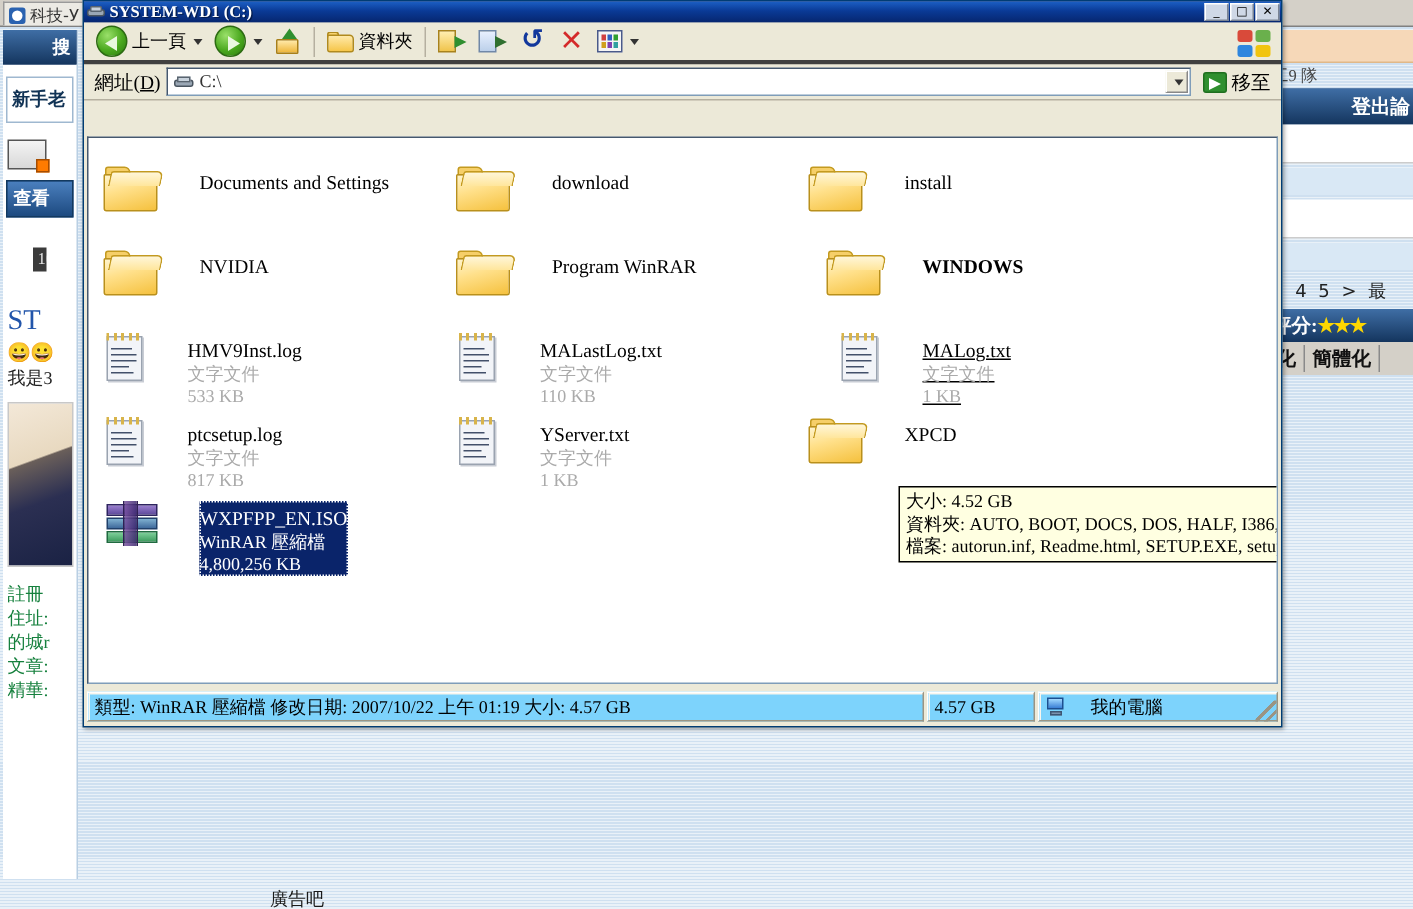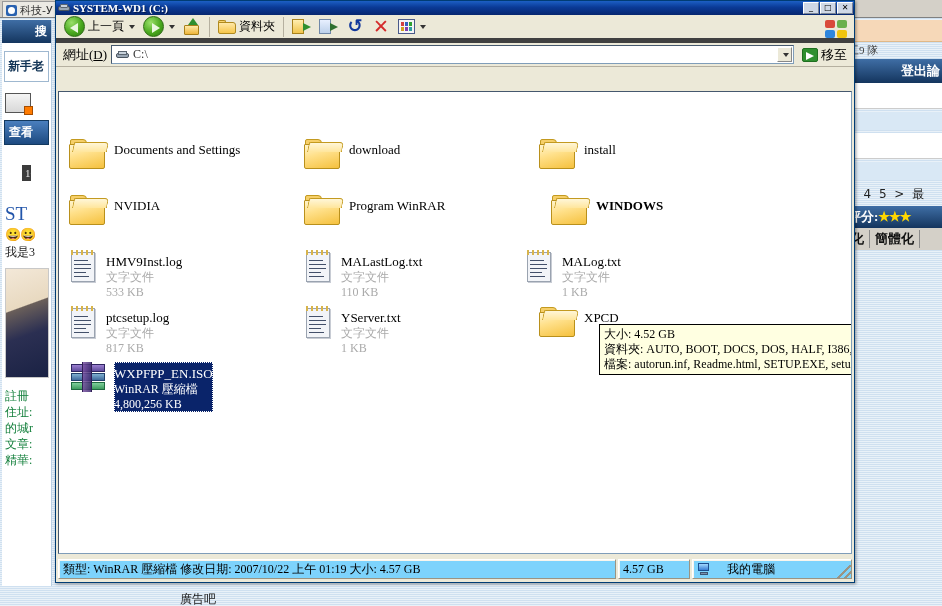--- a/index.html
+++ b/index.html
@@ -120,21 +120,21 @@
     padding: 0 5px; border-right: 1px solid #8a8a8a; white-space: nowrap;
   }
   .bottom-text {
     position: absolute; left: 180px; bottom: 0px; width: 760px;
     font-size: 12px; color: #1a1a1a; white-space: nowrap; overflow: hidden;
     height: 16px; line-height: 18px;
   }
 
   
   #explorer {
-    position: absolute; left: 55px; top: 0px; width: 800px; height: 583px;
+    position: absolute; left: 55px; top: 0px; width: 800px; height: 485px;
     background: #ece9d8;
     border: 1px solid #003c74;
     box-shadow: 1px 1px 3px rgba(0,0,0,.4);
   }
   .titlebar {
     height: 14px;
     background: #0a246a;
     background-image: linear-gradient(180deg, #1c5fc4 0%, #0a3a96 45%, #06266f 100%);
     display: flex; align-items: center; padding: 0 1px 0 2px;
     color: #fff;
@@ -168,21 +168,21 @@
     border-bottom: 1px solid #d6d2c2;
   }
   .menubar .mi {
     font-size: 13px; color: #000; padding: 1px 8px 2px 8px;
     white-space: nowrap;
   }
   .menubar .mi u { text-decoration: underline; }
   .toolbar {
     height: 28px; background: #ece9d8;
     display: flex; align-items: center; padding-left: 4px; gap: 0px;
-    border-bottom: 5px solid #404040;
+    border-bottom: 3px solid #404040;
   }
   .tbtn {
     display: flex; align-items: center; gap: 3px; height: 24px;
     padding: 0 4px; white-space: nowrap; font-size: 12px; color: #000;
   }
   .tsep { width: 1px; height: 20px; background: #b5b0a0; margin: 0 4px; }
   .arrow-circle {
     width: 21px; height: 21px; border-radius: 50%;
     background: radial-gradient(circle at 35% 30%, #9ae06a 0%, #4aa81e 55%, #2b7a0e 100%);
     border: 1px solid #2c6b12; position: relative; flex: none;
@@ -326,23 +326,22 @@
     position: absolute; left: 2px; top: 90px; right: 2px; bottom: 28px;
     background: #ffffff;
     border: 1px solid #7f9db9; border-top-color: #45586e; border-left-color: #45586e;
     overflow: hidden;
   }
   .fgrid {
     position: relative; width: 100%; height: 100%;
     padding: 8px 0 0 8px;
   }
   .fitem {
-    position: absolute; display: flex; gap: 5px; align-items: flex-start;
+    position: absolute; display: flex; gap: 24px; align-items: flex-start;
     width: 230px;
-    margin-top: 28px;
   }
   .fitem .labels { padding-top: 4px; }
   .fname {
     font-family: "Liberation Serif", serif; font-size: 13px; color: #000;
     white-space: nowrap; line-height: 15px;
   }
   .fmeta {
     font-family: "Liberation Serif", serif; font-size: 12px; color: #aaa;
     white-space: nowrap; line-height: 14px;
   }
@@ -664,21 +663,21 @@
             <i class="page"></i>
             <i class="spiral"></i>
             <i class="ln" style="top:10px;width:14px;"></i>
             <i class="ln" style="top:14px;width:17px;"></i>
             <i class="ln" style="top:18px;width:17px;"></i>
             <i class="ln" style="top:22px;width:12px;"></i>
             <i class="ln" style="top:26px;width:15px;"></i>
           </span>
           <span class="labels"><span class="fname">MALastLog.txt</span><br><span class="fmeta">文字文件</span><br><span class="fmeta">110 KB</span></span>
         </div>
-        <div class="fitem" style="left: 466px; top: 130px;">
+        <div class="fitem" style="left: 500px; top: 130px; text-decoration: underline;">
           <span class="txt-ico">
             <i class="page"></i>
             <i class="spiral"></i>
             <i class="ln" style="top:10px;width:14px;"></i>
             <i class="ln" style="top:14px;width:17px;"></i>
             <i class="ln" style="top:18px;width:17px;"></i>
             <i class="ln" style="top:22px;width:12px;"></i>
             <i class="ln" style="top:26px;width:15px;"></i>
           </span>
           <span class="labels"><span class="fname">MALog.txt</span><br><span class="fmeta">文字文件</span><br><span class="fmeta">1 KB</span></span>

